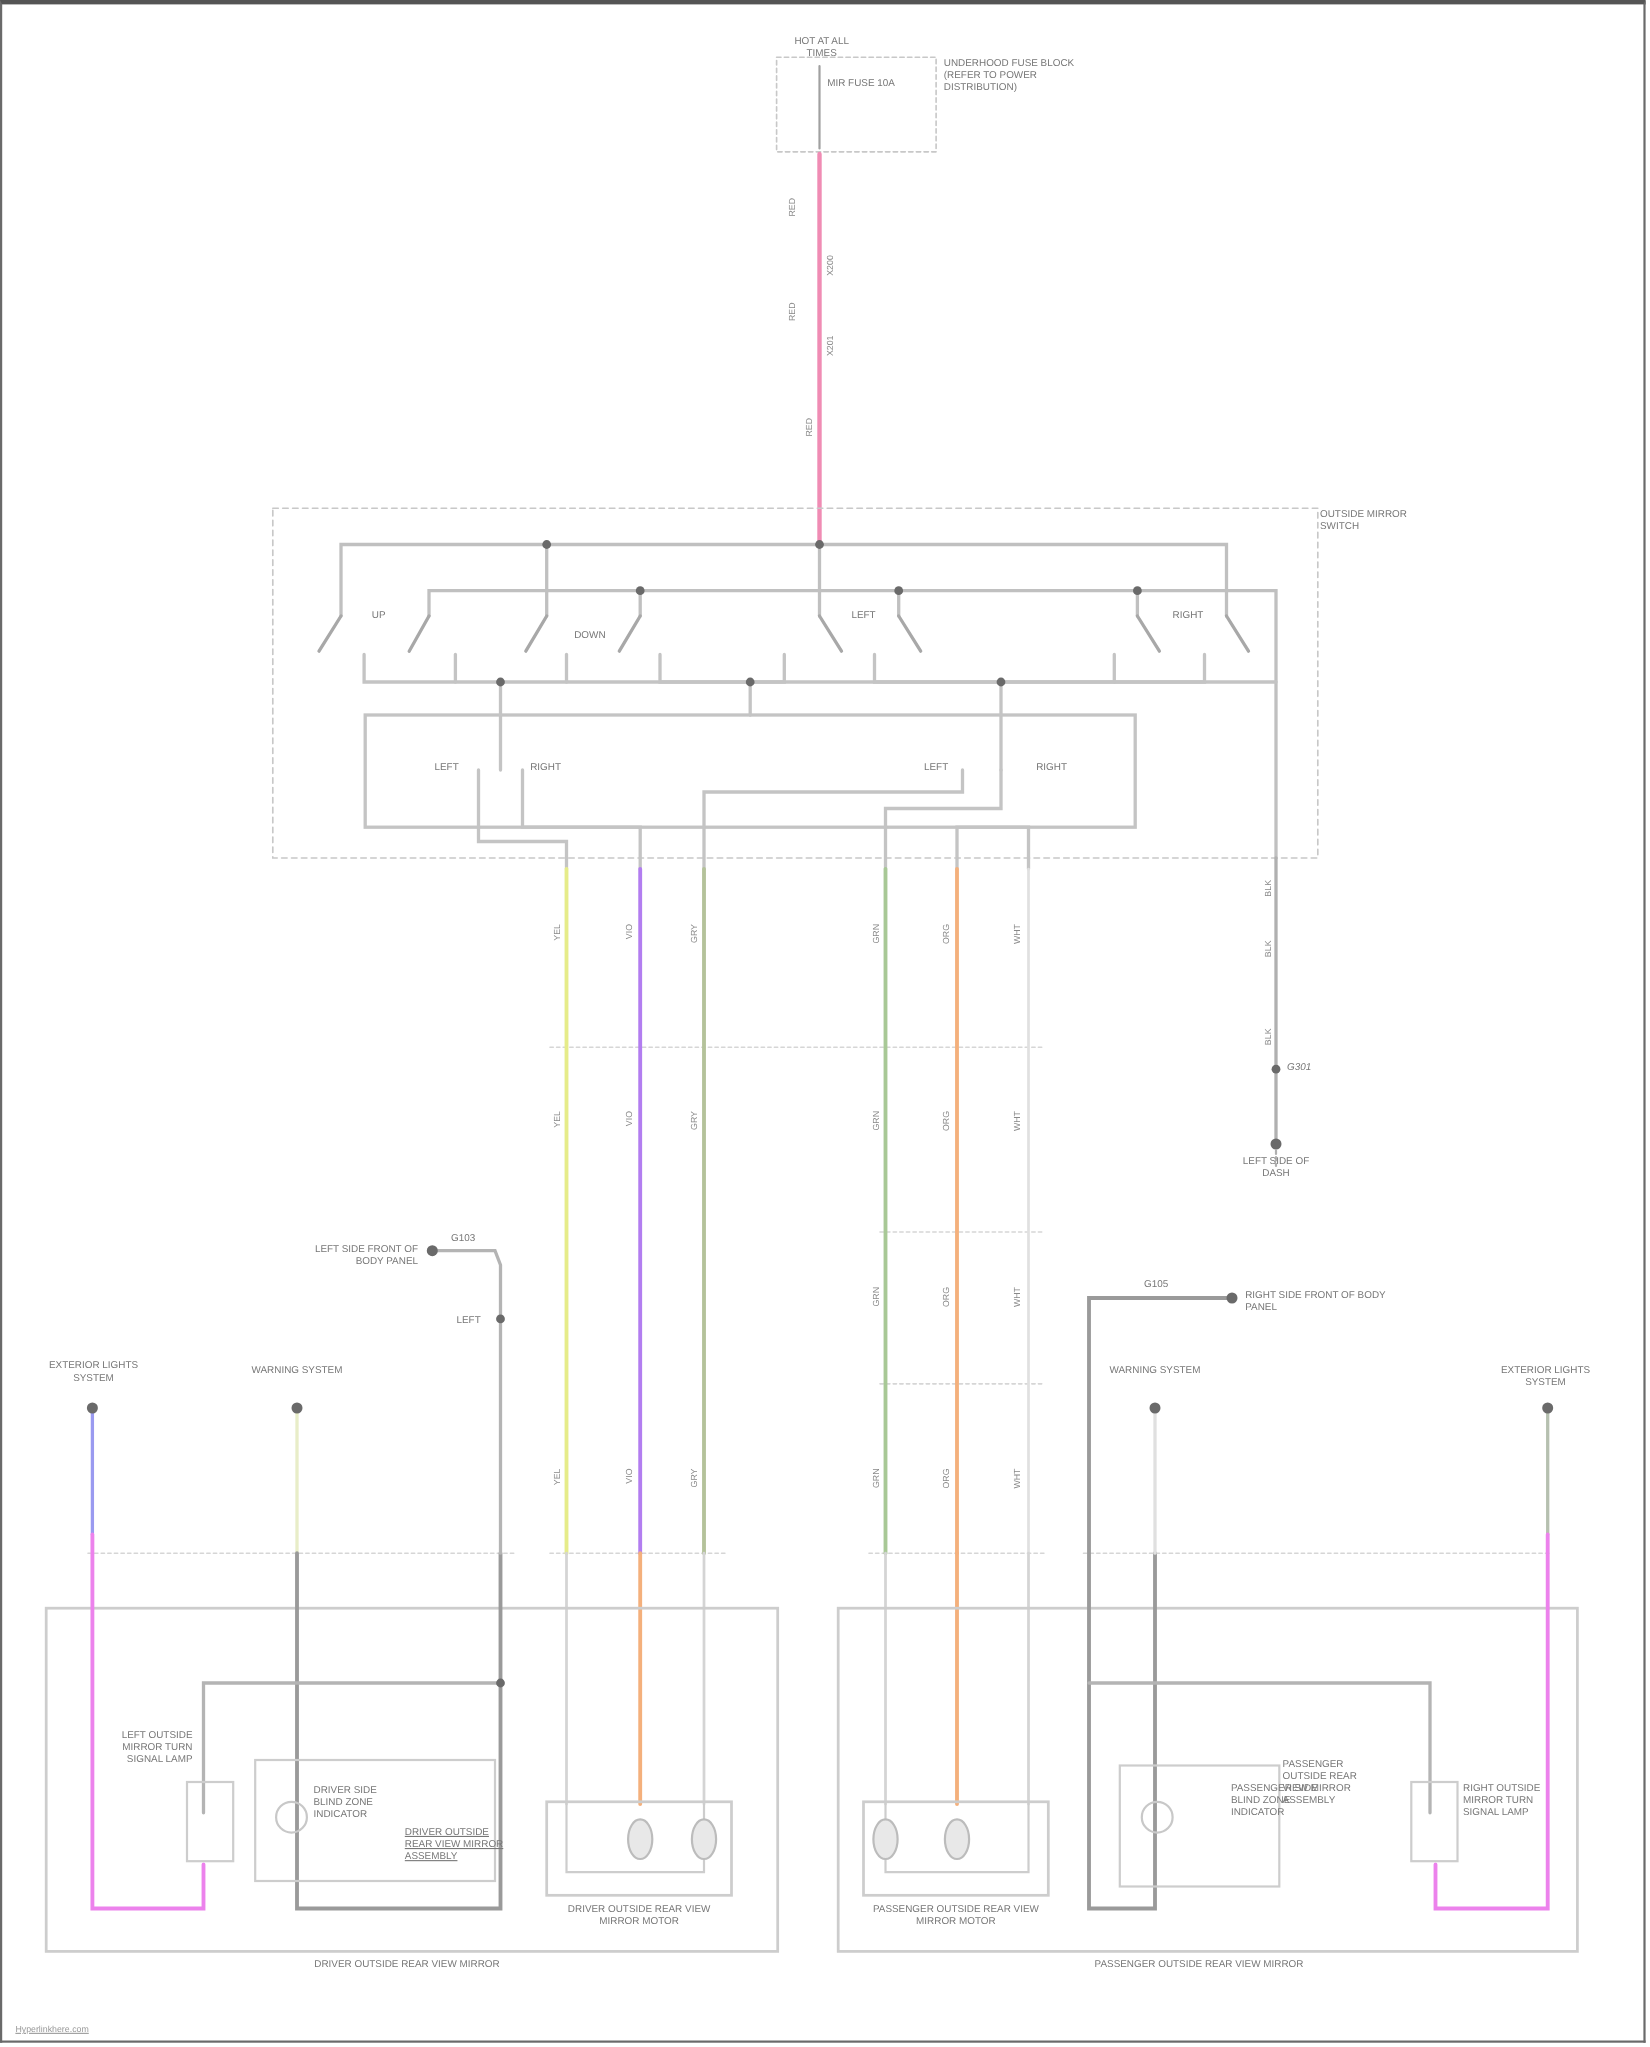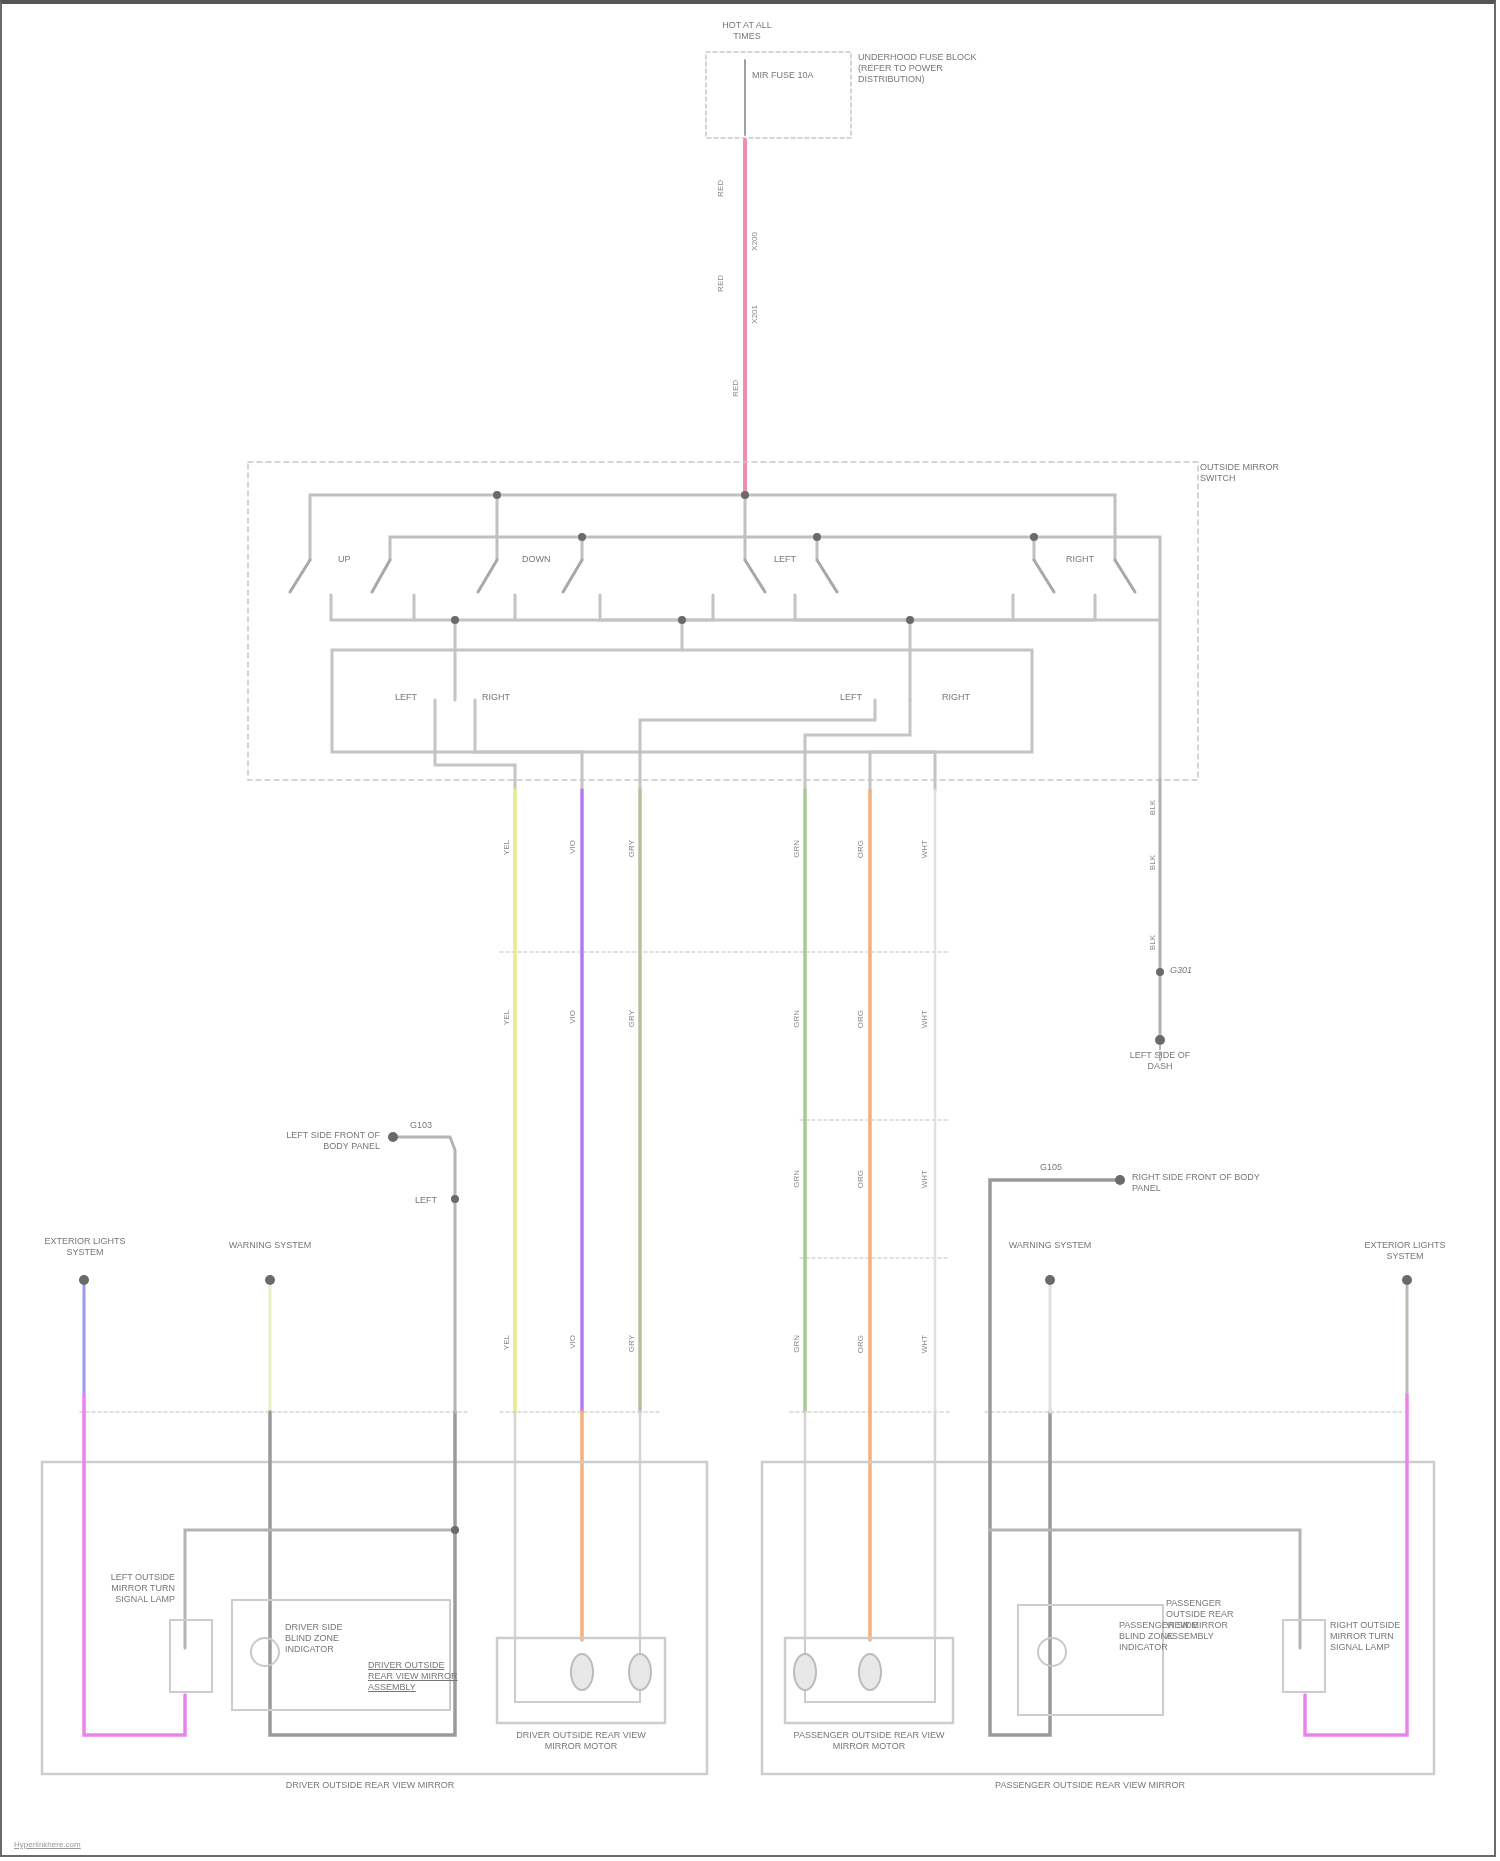--- a/index.html
+++ b/index.html
@@ -135,27 +135,27 @@
     <circle cx="497" cy="495" r="4"></circle>
     <circle cx="582" cy="537" r="4"></circle>
     <circle cx="817" cy="537" r="4"></circle>
     <circle cx="1034" cy="537" r="4"></circle>
     <circle cx="455" cy="620" r="4"></circle>
     <circle cx="910" cy="620" r="4"></circle>
     <circle cx="682" cy="620" r="4"></circle>
   </g>
 </svg>
 
-<div class="lbl c" style="left:712px;top:20px;width:70px;">HOT AT ALL TIMES</div>
+<div class="lbl c" style="left:712px;top:32px;width:70px;">HOT AT ALL TIMES</div>
 <div class="lbl" style="left:752px;top:70px;width:90px;">MIR FUSE 10A</div>
 <div class="lbl" style="left:858px;top:52px;width:150px;">UNDERHOOD FUSE BLOCK (REFER TO POWER DISTRIBUTION)</div>
 
 <div class="lbl" style="left:1200px;top:462px;width:80px;">OUTSIDE MIRROR SWITCH</div>
 <div class="lbl" style="left:338px;top:554px;">UP</div>
-<div class="lbl" style="left:522px;top:554px;">DOWN</div>
+<div class="lbl" style="left:522px;top:572px;">DOWN</div>
 <div class="lbl" style="left:774px;top:554px;">LEFT</div>
 <div class="lbl" style="left:1066px;top:554px;">RIGHT</div>
 <div class="lbl" style="left:395px;top:692px;">LEFT</div>
 <div class="lbl" style="left:482px;top:692px;">RIGHT</div>
 <div class="lbl" style="left:840px;top:692px;">LEFT</div>
 <div class="lbl" style="left:942px;top:692px;">RIGHT</div>
 
 <div class="lbl" style="left:1170px;top:965px;font-style:italic;">G301</div>
 <div class="lbl c" style="left:1120px;top:1050px;width:80px;">LEFT SIDE OF DASH</div>
 

